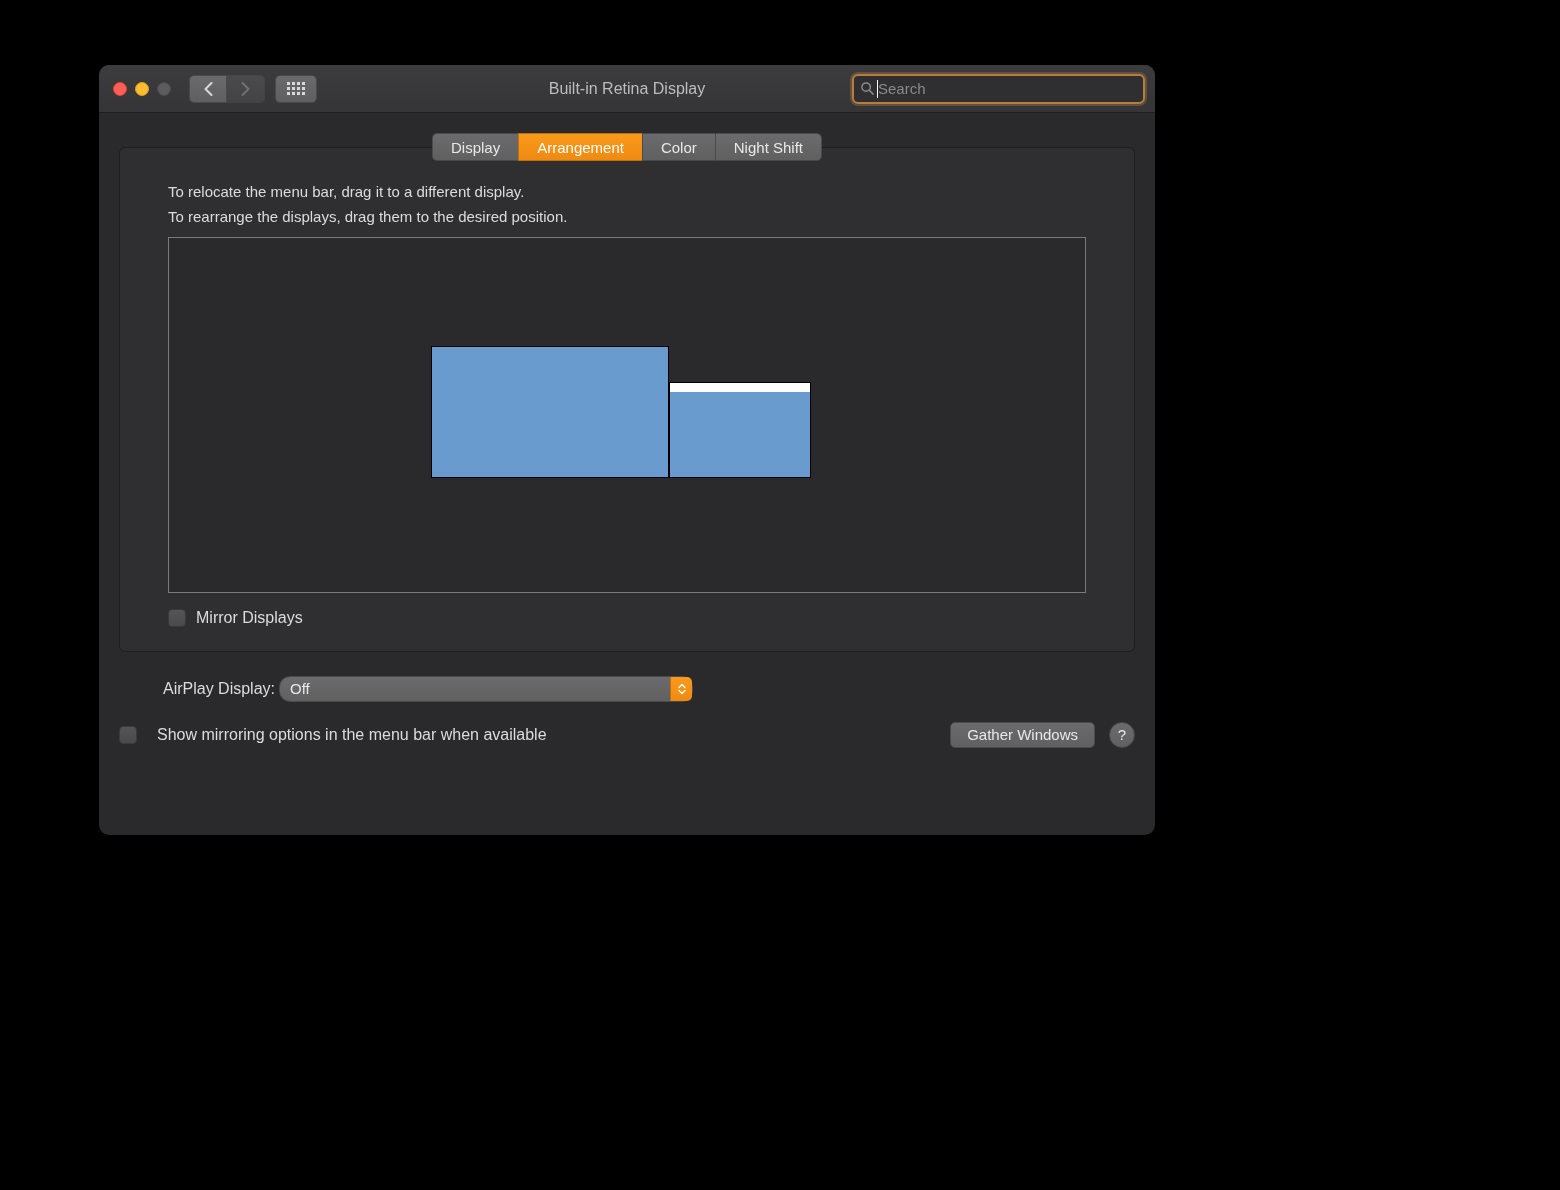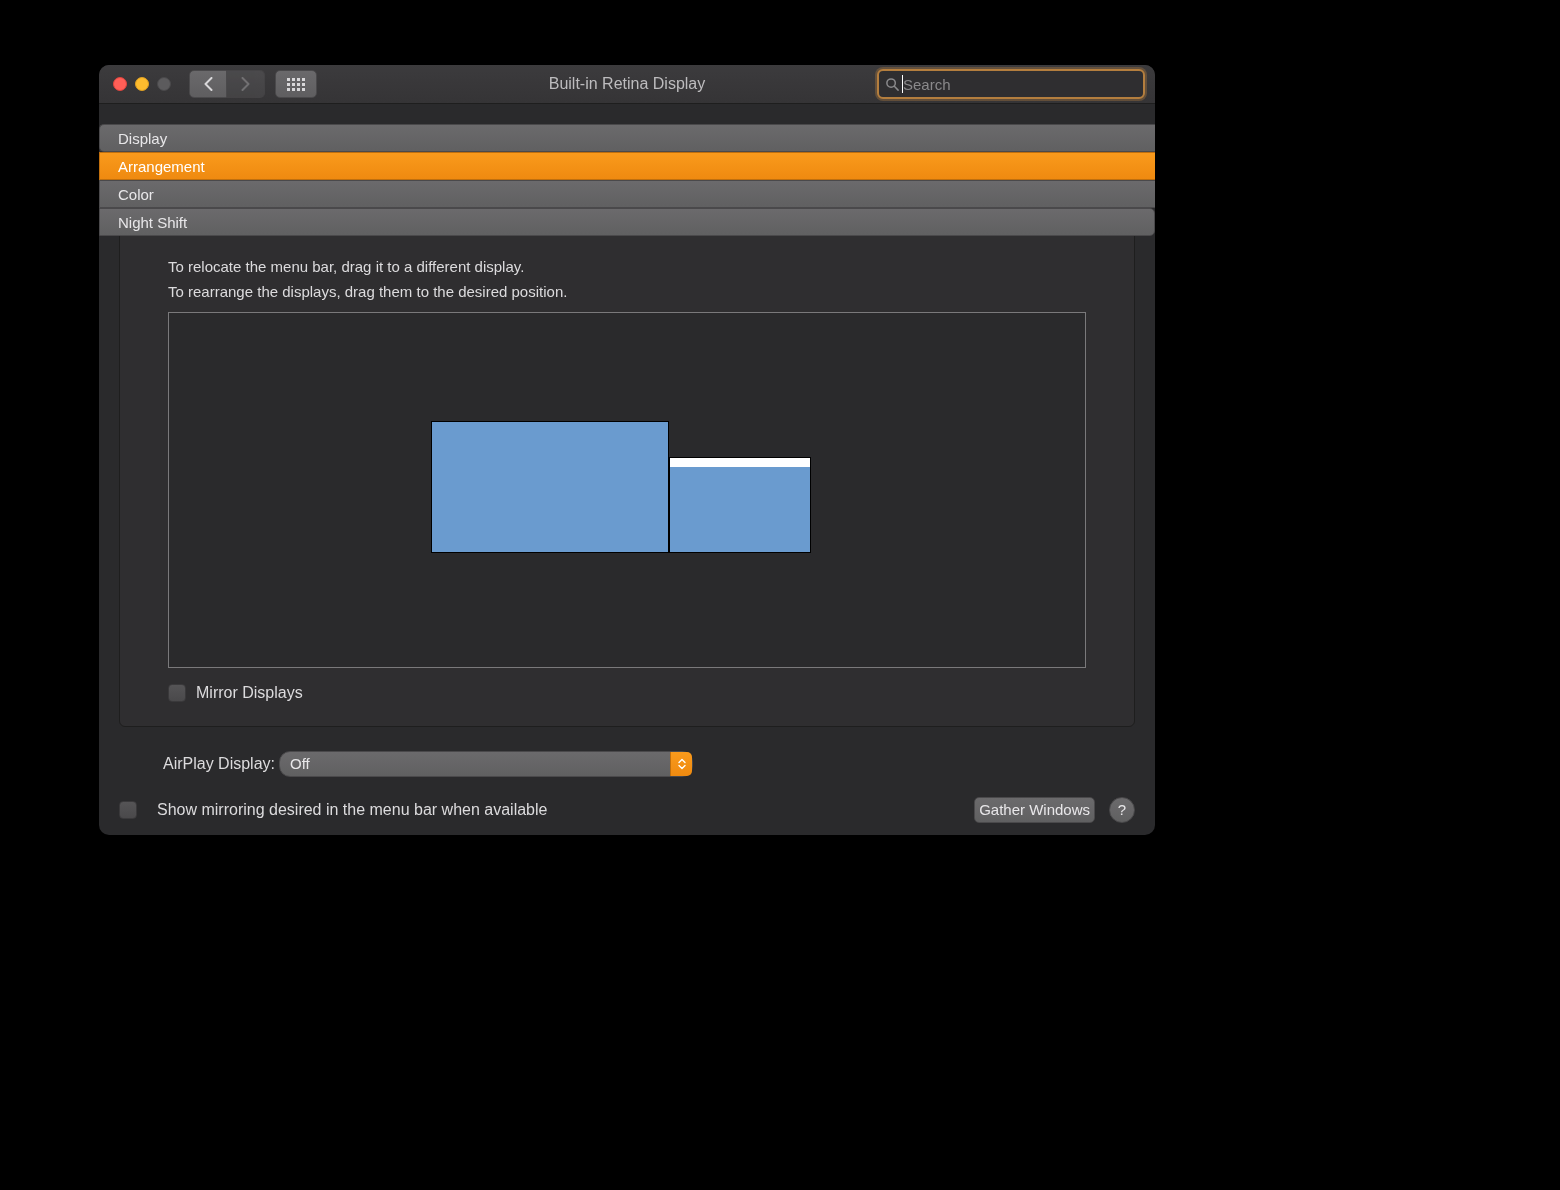--- a/index.html
+++ b/index.html
@@ -77,21 +77,21 @@
     position: absolute;
     left: 0; right: 0;
     text-align: center;
     color: #bdbcbe;
     font-size: 16px;
     font-weight: 500;
     pointer-events: none;
   }
   .searchwrap {
     margin-left: auto;
-    width: 268px; height: 30px;
+    width: 293px; height: 30px;
     border: 2px solid #b47e3e;
     border-radius: 6px;
     background: #2f2e30;
     display: flex; align-items: center;
     padding: 0 6px;
     box-shadow: 0 0 0 2px rgba(180,126,62,0.35);
   }
   .searchwrap svg { width: 15px; height: 15px; margin-right: 4px; flex-shrink: 0;}
   .searchwrap input {
     flex: 1;
@@ -110,21 +110,20 @@
     padding: 0;
     display: flex;
     flex-direction: column;
   }
   .tabbar {
     display: flex;
     justify-content: center;
     margin-top: 20px;
     position: relative;
     z-index: 2;
-    flex-direction: column;
   }
   .tabbar .seg {
     height: 28px;
     padding: 0 18px;
     background: linear-gradient(#6b6a6c,#606061);
     border: 1px solid #4a494b;
     border-right: none;
     color: #e8e7e9;
     font-size: 15px;
     display: flex; align-items: center;
@@ -225,21 +224,21 @@
   .select .stepper svg { width: 8px; height: 6px; }
   .bottom-row {
     display: flex; align-items: center;
   }
   .bottom-row .label {
     color: #dcdbdd; font-size: 16px;
     margin-left: 10px;
   }
   .push-btn {
     height: 26px;
-    padding: 0 4px;
+    padding: 0 16px;
     background: linear-gradient(#6b6a6c,#606061);
     border: 1px solid #4a494b;
     border-radius: 5px;
     color: #e8e7e9;
     font-size: 15px;
     display: flex; align-items: center;
     margin-left: auto;
   }
   .help-btn {
     width: 26px; height: 26px;
@@ -339,20 +338,20 @@
               </svg>
             <svg viewBox="0 0 8 5">
                 <path d="M1 1 L4 4 L7 1" stroke="#fff" stroke-width="1.4" fill="none" stroke-linecap="round" stroke-linejoin="round"></path>
               </svg>
           </div>
         </div>
       </div>
 
       <div class="bottom-row">
         <div class="checkbox"></div>
-        <span class="label">Show mirroring desired in the menu bar when available</span>
+        <span class="label">Show mirroring options in the menu bar when available</span>
         <div class="push-btn">Gather Windows</div>
         <div class="help-btn">?</div>
       </div>
     </div>
 
   </div>
 </div>
 
 </body></html>

